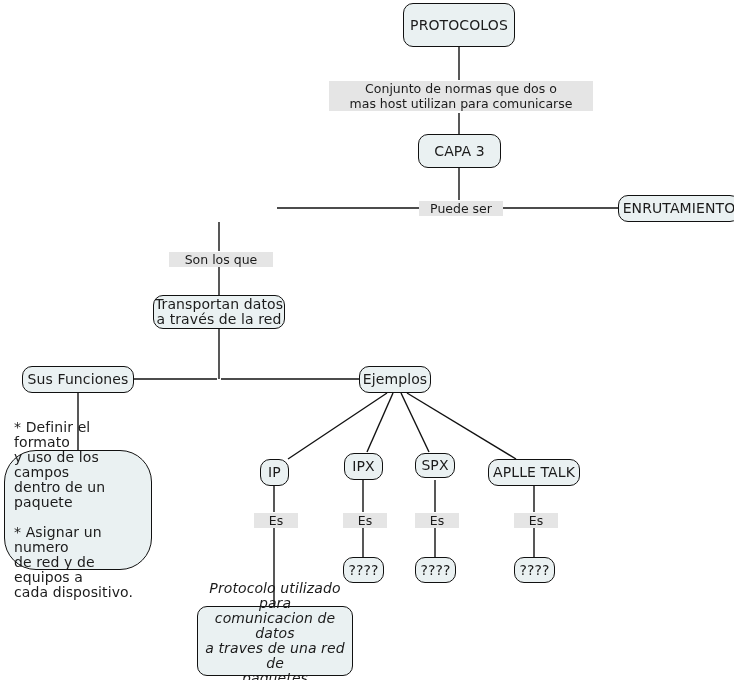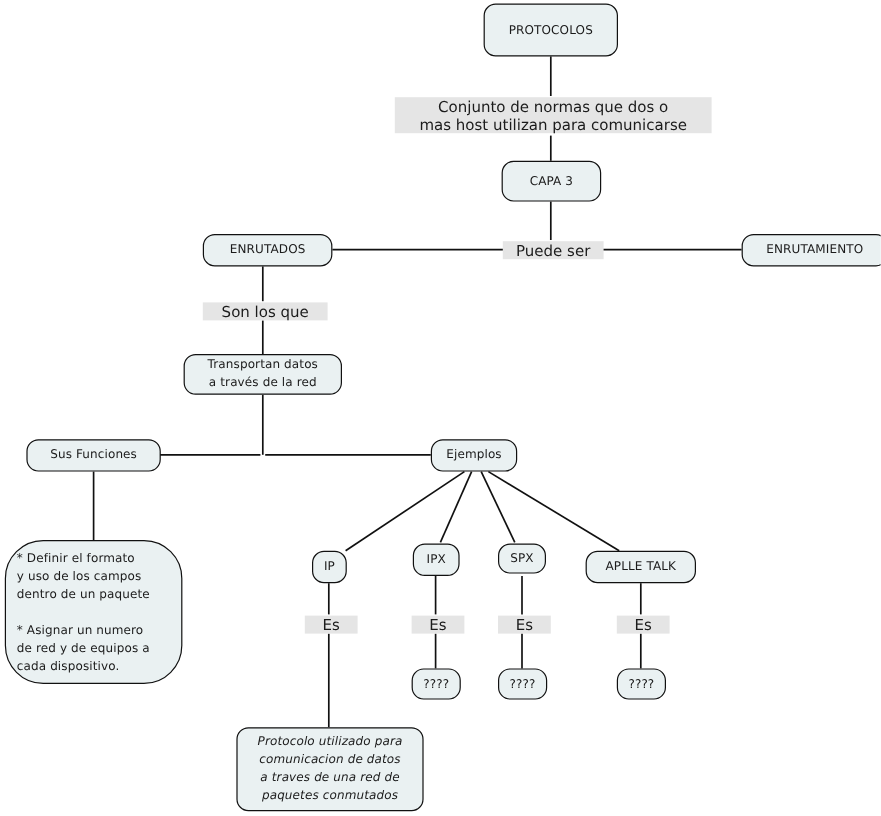--- a/index.html
+++ b/index.html
@@ -30,21 +30,21 @@
     position: absolute;
     box-sizing: border-box;
     background: #eaf1f2;
     border: 1.4px solid #111111;
     border-radius: 10px;
     color: #1b1b1b;
     display: flex;
     align-items: center;
     justify-content: center;
     text-align: center;
-    font-size: 10px;
+    font-size: 14px;
     line-height: 15px;
     letter-spacing: 0.1px;
     white-space: pre-line;
     z-index: 2;
   }
   .node.block {
     text-align: left;
     justify-content: flex-start;
     padding: 6px 9px;
   }
@@ -110,21 +110,20 @@
 
   <div class="node" style="left:403px; top:3px; width:112px; height:44px;">PROTOCOLOS</div>
 
   <div class="linklabel" style="left:329px; top:81px; width:260px;">Conjunto de normas que dos o
 mas host utilizan para comunicarse</div>
 
   <div class="node" style="left:418px; top:134px; width:83px; height:34px;">CAPA 3</div>
 
   <div class="linklabel" style="left:419px; top:201px; width:80px;">Puede ser</div>
 
-  <div class="node" style="left:169px; top:195px; width:108px; height:27px;">ENRUTADOS</div>
 
   <div class="node" style="left:618px; top:195px; width:122px; height:27px;">ENRUTAMIENTO</div>
 
   <div class="linklabel" style="left:169px; top:252px; width:100px;">Son los que</div>
 
   <div class="node" style="left:153px; top:295px; width:132px; height:34px;">Transportan datos
 a través de la red</div>
 
   <div class="node" style="left:22px; top:366px; width:112px; height:27px;">Sus Funciones</div>
 

